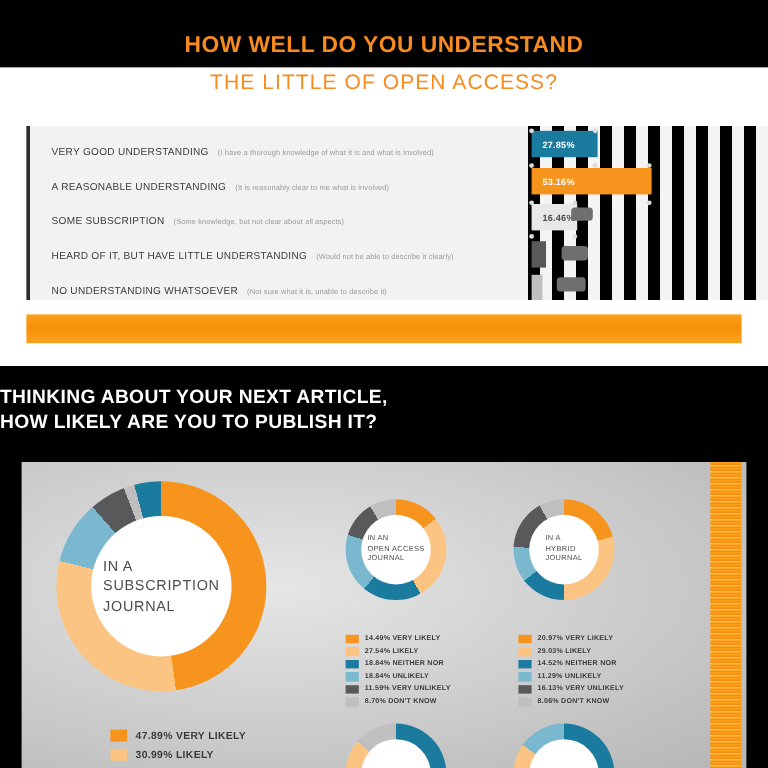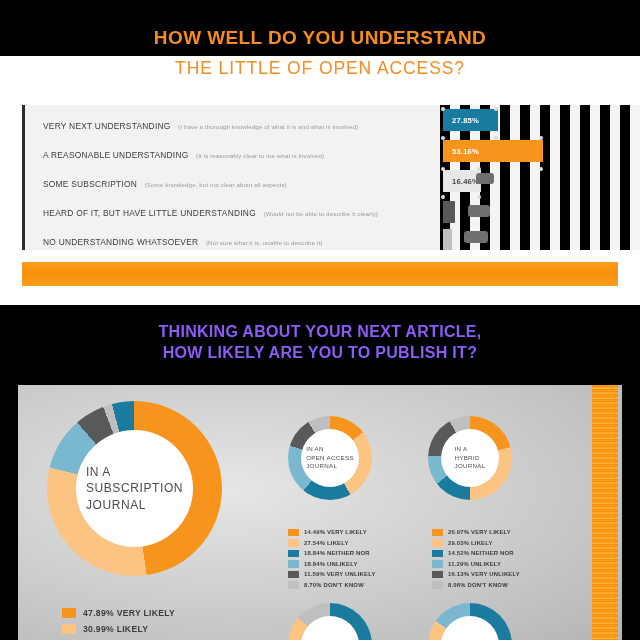--- a/index.html
+++ b/index.html
@@ -45,60 +45,60 @@
   .bar.gray{color:#4a4a4a;}
   .dots{position:absolute;left:0;top:0;width:200px;height:145px;}
   .dot{position:absolute;width:4px;height:4px;border-radius:50%;background:#dcdcdc;}
   .glitchblob{position:absolute;background:#6f6f6f;border-radius:3px;}
 
   .orangebar{position:absolute;left:22px;top:262px;width:596px;height:24px;
              background:linear-gradient(180deg,#FBA01C 0%,#F79009 45%,#FBA01C 100%);}
 
   
   .sec2{position:absolute;left:0;top:305px;width:640px;height:335px;background:#000;overflow:hidden;}
-  .title2{position:absolute;left:0;top:16px;width:640px;text-align:center;color:#8b5cf6;
+  .title2{position:absolute;left:0;top:16px;width:640px;text-align:left;color:#ffffff;
           font-size:16px;font-weight:bold;letter-spacing:.3px;line-height:21px;}
   .panel{position:absolute;left:18px;top:80px;width:604px;height:260px;
          background:radial-gradient(ellipse at 35% 40%, #e6e6e6 0%, #c9c9c9 60%, #b4b4b4 100%);}
   .rightstrip{position:absolute;left:592px;top:80px;width:26px;height:260px;
               background:repeating-linear-gradient(180deg,#FBA51C 0px,#F98B09 2px,#FFC04A 3px,#F47F06 5px);}
 
   .donut{position:absolute;}
   .donut .hole{position:absolute;border-radius:50%;background:#fff;
                display:flex;align-items:center;justify-content:center;
                color:#4d4d4d;}
   .dlabel{line-height:1.35;letter-spacing:.6px;}
 
   .legend{position:absolute;font-size:5.9px;font-weight:bold;color:#3a3a3a;letter-spacing:.2px;}
   .litem{display:flex;align-items:center;height:10.5px;}
   .swatch{width:11px;height:7.5px;margin-right:5px;flex:0 0 auto;}
 
   .biglegend{position:absolute;font-size:8.6px;font-weight:bold;color:#3a3a3a;letter-spacing:.3px;}
-  .biglegend .litem{height:16px;}
+  .biglegend .litem{height:16px;margin-left:30px;}
   .biglegend .swatch{width:14px;height:10px;margin-right:7px;}
 </style>
 </head>
 <body>
 
 <div class="page">
 
   <div class="sec1">
     <div class="whitefield"></div>
 
     <div class="title-band">
       <div class="title-top">HOW WELL DO YOU UNDERSTAND</div>
     </div>
     <div class="title-sub">THE LITTLE OF OPEN ACCESS?</div>
 
     <div class="tbl">
       <div class="rows">
 
         <div class="trow" style="margin-top:6px;">
           <span class="lbl">
-            <b>VERY NEXT UNDERSTANDING</b>
+            <b>VERY GOOD UNDERSTANDING</b>
             <span class="sublbl">(I have a thorough knowledge of what it is and what is involved)</span>
           </span>
           <span class="cnt">22</span>
         </div>
 
         <div class="trow">
           <span class="lbl">
             <b>A REASONABLE UNDERSTANDING</b>
             <span class="sublbl">(It is reasonably clear to me what is involved)</span>
           </span>

